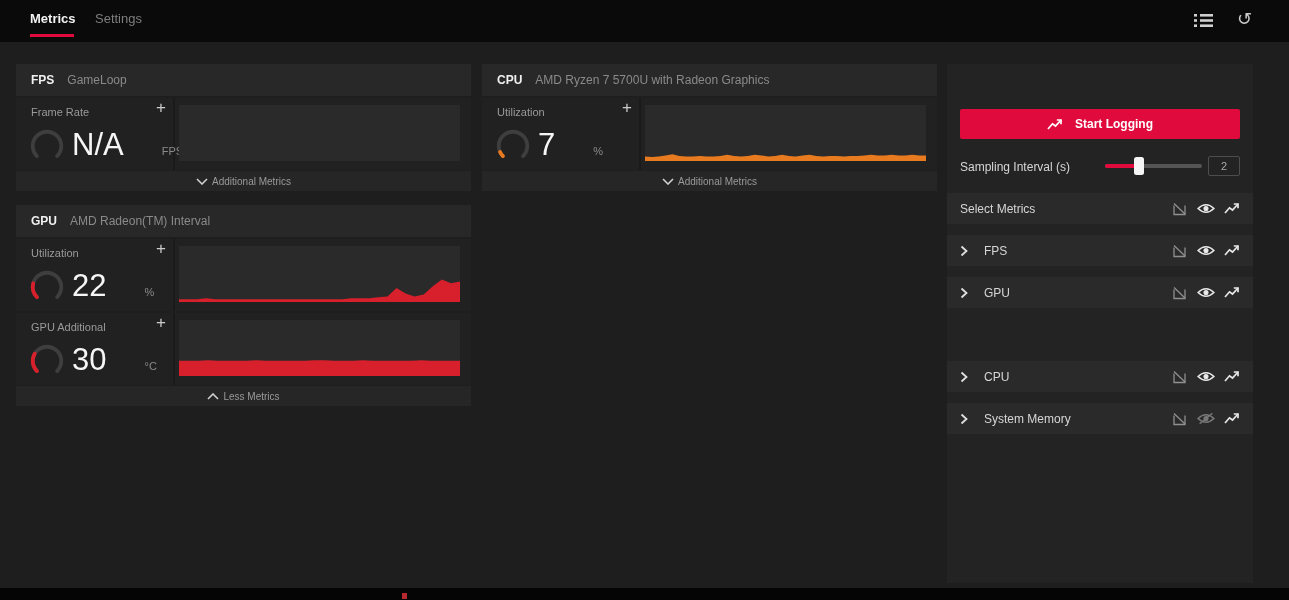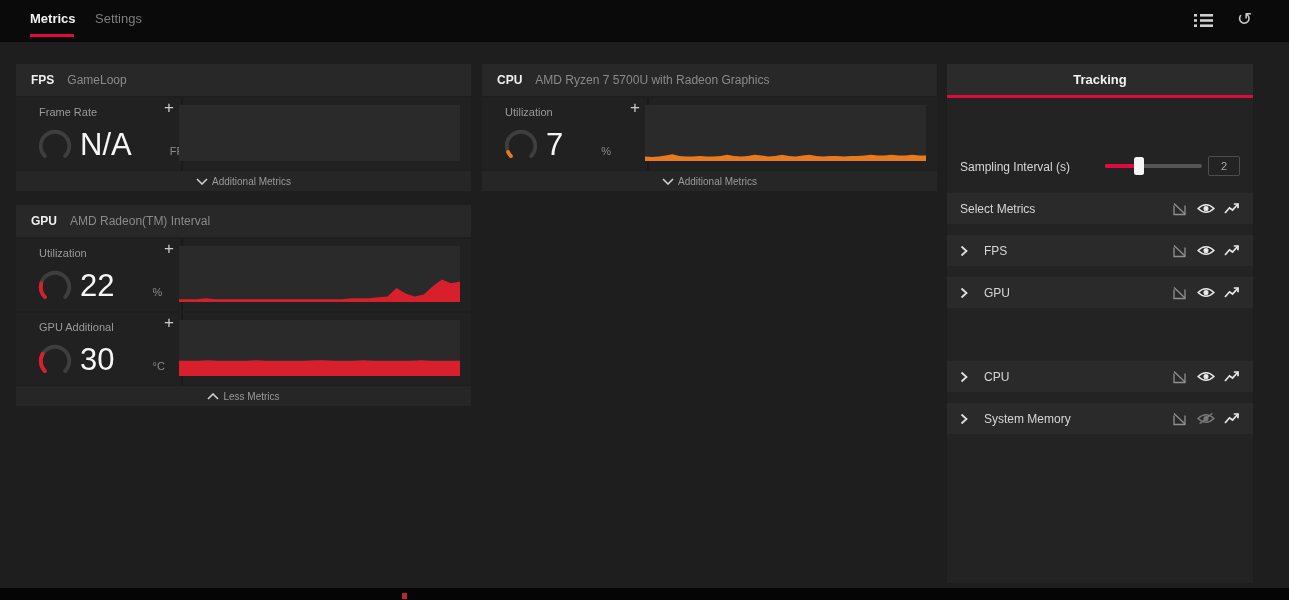--- a/index.html
+++ b/index.html
@@ -20,21 +20,21 @@
   .main { position:absolute; left:0; top:42px; width:1289px; height:546px; background:#1e1e1e; }
   .bottom-strip { position:absolute; left:0; top:588px; width:1289px; height:12px; background:#050505; }
   .red-dot { position:absolute; left:402px; top:593px; width:5px; height:6px; background:#b5292e; }
 
   
   .card { position:absolute; width:455px; }
   .card-header { height:32px; background:#282828; display:flex; align-items:center; padding:0 15px; }
   .card-type { font-size:12px; font-weight:700; color:#f0f0f0; }
   .card-sub { font-size:12px; color:#8a8a8a; margin-left:13px; }
   .metric-row { position:relative; height:72px; margin-top:2px; background:#212121; }
-  .tile { position:absolute; left:12px; top:0; width:155px; height:72px; border-right:2px solid #1a1a1a; }
+  .tile { position:absolute; left:4px; top:0; width:155px; height:72px; border-right:2px solid #1a1a1a; }
   .mlabel { position:absolute; left:11px; top:8px; font-size:11px; color:#9a9a9a; }
   .plus { position:absolute; right:7px; top:0px; font-size:17px; color:#cccccc; cursor:pointer; }
   .gauge { position:absolute; left:8px; bottom:5px; width:38px; height:38px; }
   .gauge-bg { fill:none; stroke:#3e3e3e; stroke-width:4; stroke-linecap:round; }
   .gauge-val { fill:none; stroke-width:4; stroke-linecap:round; }
   .reading { position:absolute; left:52px; bottom:7px; display:flex; align-items:baseline;gap:32px; }
   .value { font-size:31px; color:#f6f6f6; }
   .unit { font-size:11px; color:#8a8a8a; margin-left:6px; }
   .plot { position:absolute; left:163px; right:11px; top:7px; bottom:9px; background:#2a2a2a; }
   .plot svg { display:block; width:100%; height:100%; }
@@ -197,24 +197,28 @@
     </div>
     <div class="expander">
       <svg width="12" height="7" viewBox="0 0 12 7">
         <path d="M1 1 L6 6 L11 1" fill="none" stroke="#cfcfcf" stroke-width="1.6"></path>
       </svg>
       <span>Additional Metrics</span>
     </div>
   </div>
 
   <div class="panel">
-    <div class="panel-header">
-      <span>Tracking</span>
-    </div>
-
+
+    <div class="start-btn">
+      <svg width="16" height="13" viewBox="0 0 16 13">
+        <path d="M1 11 L5.5 5.8 L8.5 8 L14 2" fill="none" stroke="#ffffff" stroke-width="1.7"></path>
+        <path d="M9.8 2 H14 V6.2" fill="none" stroke="#ffffff" stroke-width="1.7"></path>
+      </svg>
+      <span>Start Logging</span>
+    </div>
 
     <span class="sampling-label">Sampling Interval (s)</span>
     <div class="slider">
       <div class="slider-track">
         <div class="slider-fill"></div>
       </div>
       <div class="slider-thumb"></div>
     </div>
     <input class="sampling-input" value="2" style="">
 

